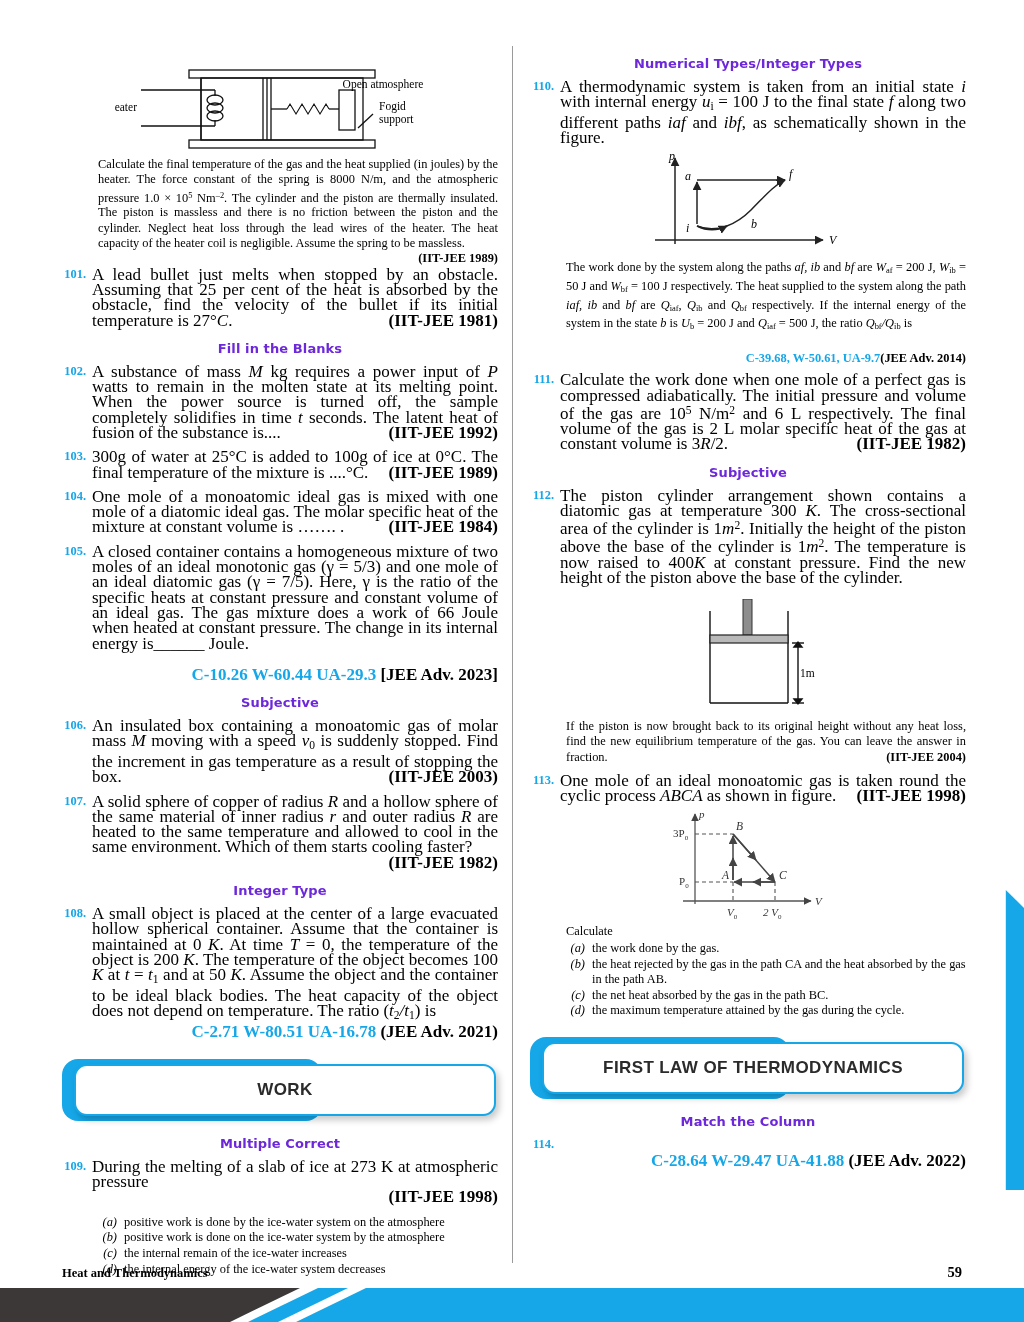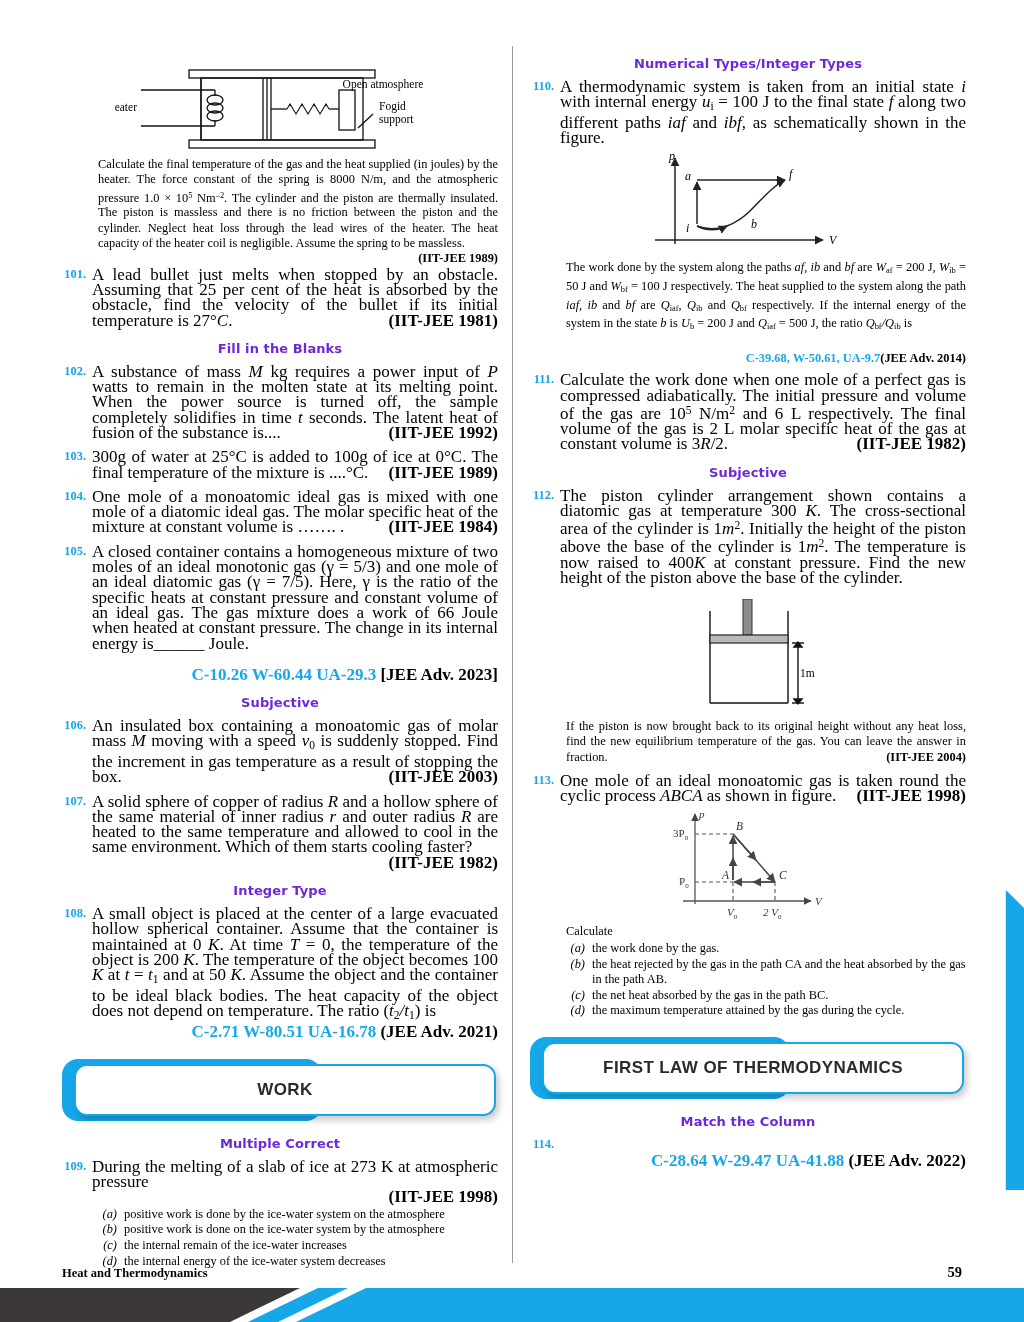--- a/index.html
+++ b/index.html
@@ -239,21 +239,21 @@
 
     <div class="banner-wrap">
       <div class="banner-shadow"></div>
       <div class="banner-box">
         <span class="banner-txt">WORK</span>
       </div>
     </div>
 
     <div class="sec-head">Multiple Correct</div>
 
-    <div class="q" style="margin-bottom:2px;">
+    <div class="q" style="margin-bottom:10px;">
       <div class="q-num">109.</div>
       <div class="q-body">
         <span>During the melting of a slab of ice at 273 K at atmospheric pressure</span>
         <span class="src-right">(IIT-JEE 1998)</span>
       </div>
     </div>
     <div class="opts">
       <div class="opt">
         <span class="opt-k">(a)</span>
         <span class="opt-t">positive work is done by the ice-water system on the atmosphere</span>

